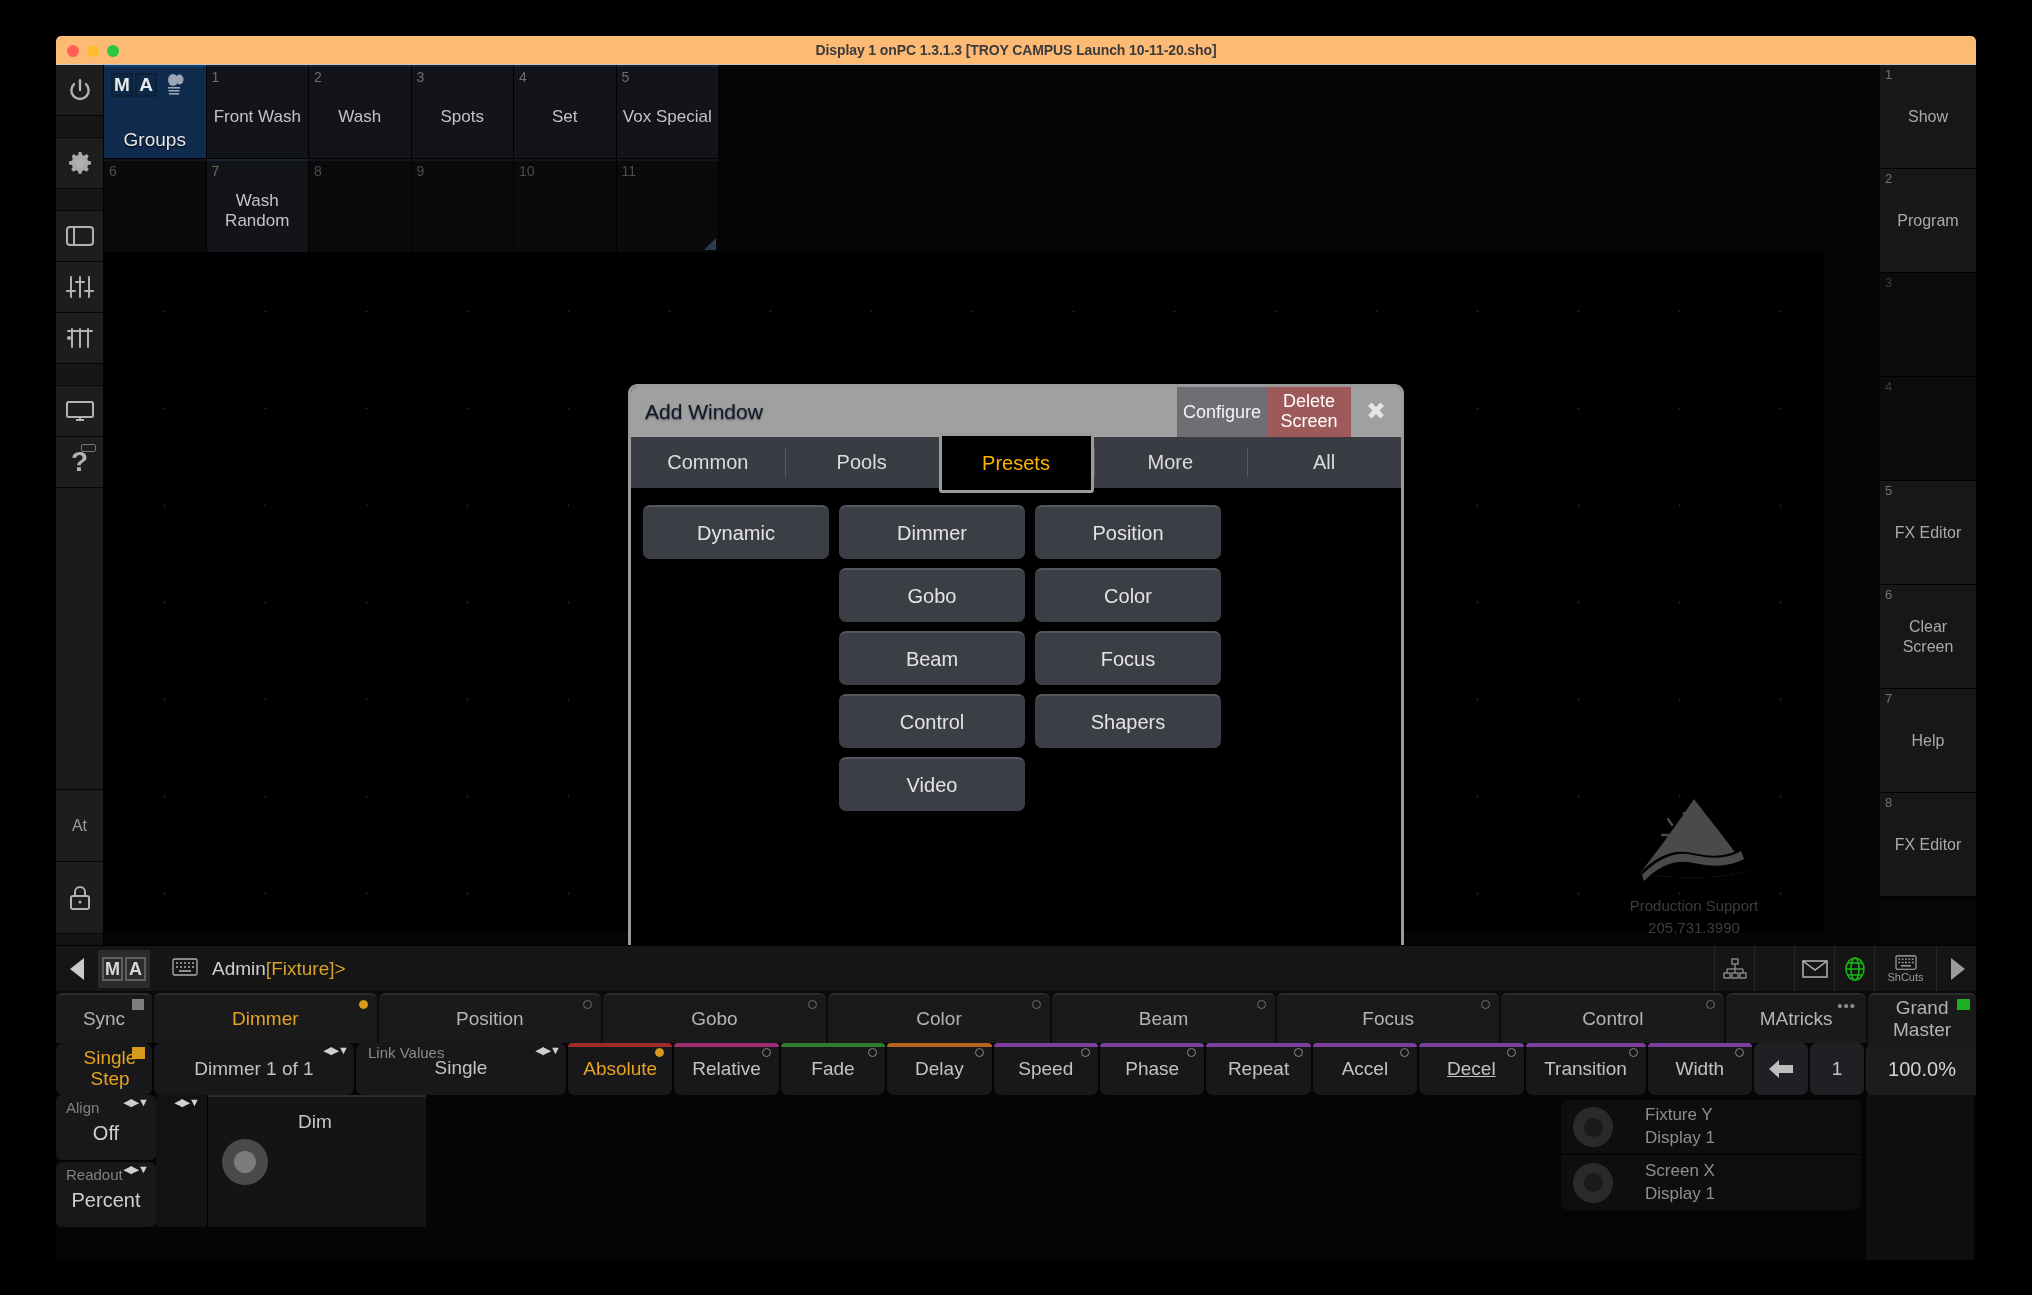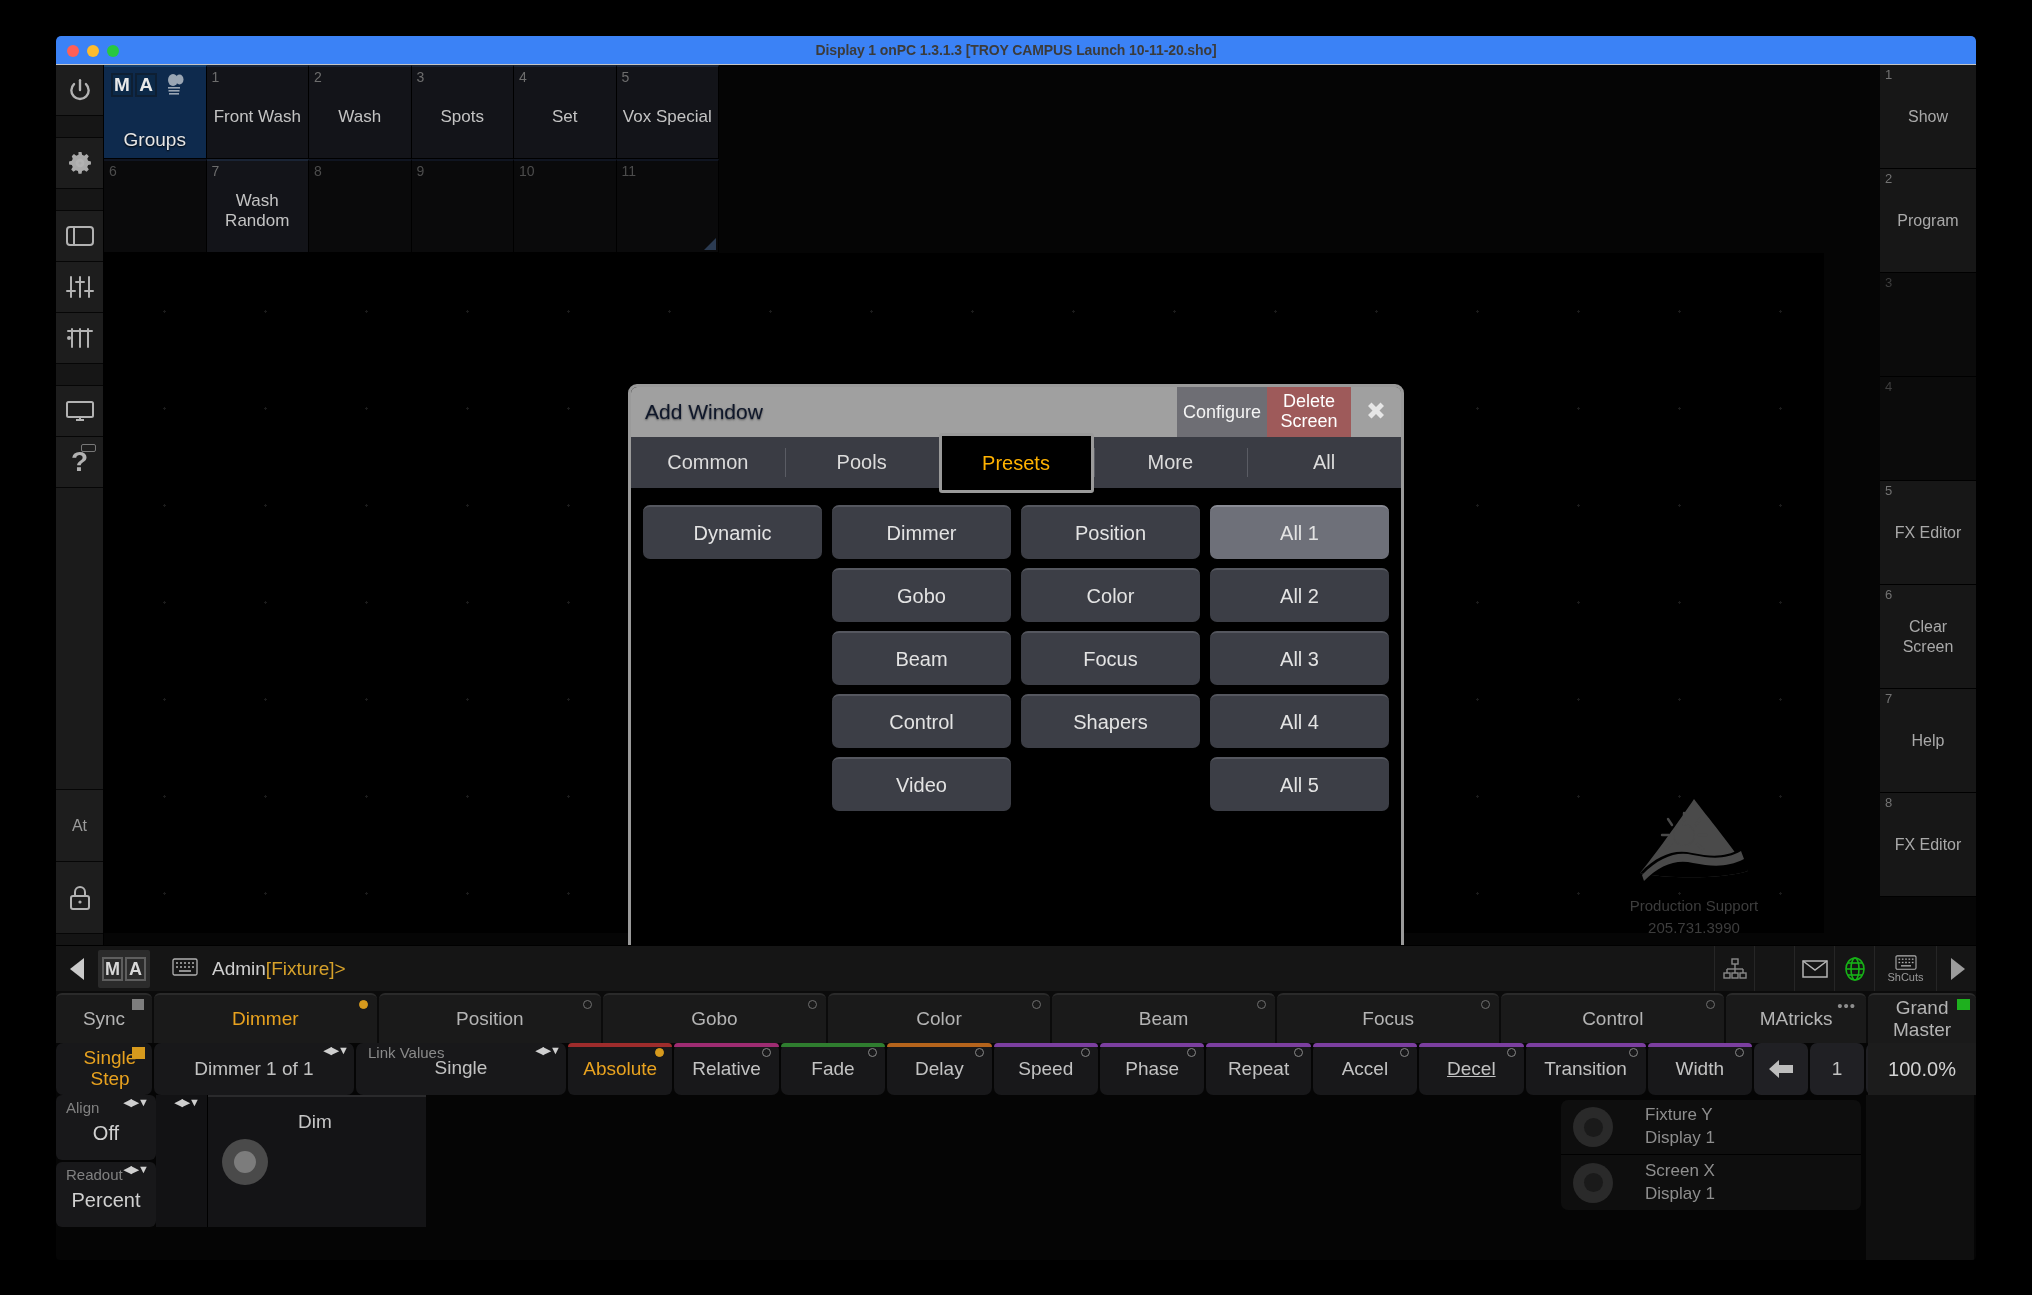--- a/index.html
+++ b/index.html
@@ -12,21 +12,21 @@
     position:relative;
   }
   .app{
     position:absolute; left:56px; top:36px; width:1920px; height:1224px;
     background:#000; overflow:hidden;
     border-radius:4px;
   }
   
   .titlebar{
     position:absolute; left:0; top:0; width:1920px; height:29px;
-    background:#3b82f6; border-bottom:1px solid #c6c6c6;
+    background:#fdba74; border-bottom:1px solid #c6c6c6;
     display:flex; align-items:center; justify-content:center;
     border-top-left-radius:5px; border-top-right-radius:5px;
   }
   .titlebar .tb-title{
     font-size:14px; font-weight:bold; color:#3b3b3b; letter-spacing:-0.1px;
   }
   .traffic{ position:absolute; left:11px; top:9px; display:flex; gap:8px; }
   .dot{ width:12px; height:12px; border-radius:50%; }
   .dot.r{ background:#ff5f57; } .dot.y{ background:#febc2e; } .dot.g{ background:#28c840; }
 
@@ -523,27 +523,20 @@
             <div class="pbtn">Beam</div>
             <div class="pbtn">Control</div>
             <div class="pbtn">Video</div>
           </div>
           <div class="col">
             <div class="pbtn">Position</div>
             <div class="pbtn">Color</div>
             <div class="pbtn">Focus</div>
             <div class="pbtn">Shapers</div>
           </div>
-          <div class="col">
-            <div class="pbtn hl">All 1</div>
-            <div class="pbtn">All 2</div>
-            <div class="pbtn">All 3</div>
-            <div class="pbtn">All 4</div>
-            <div class="pbtn">All 5</div>
-          </div>
         </div>
       </div>
     </div>
 
     <div class="cmdbar">
       <div class="cmd-back">
         <svg width="20" height="26" viewBox="0 0 20 26">
             <path d="M17 2 L17 24 L3 13 Z" fill="#cacaca"></path>
           </svg>
       </div>

